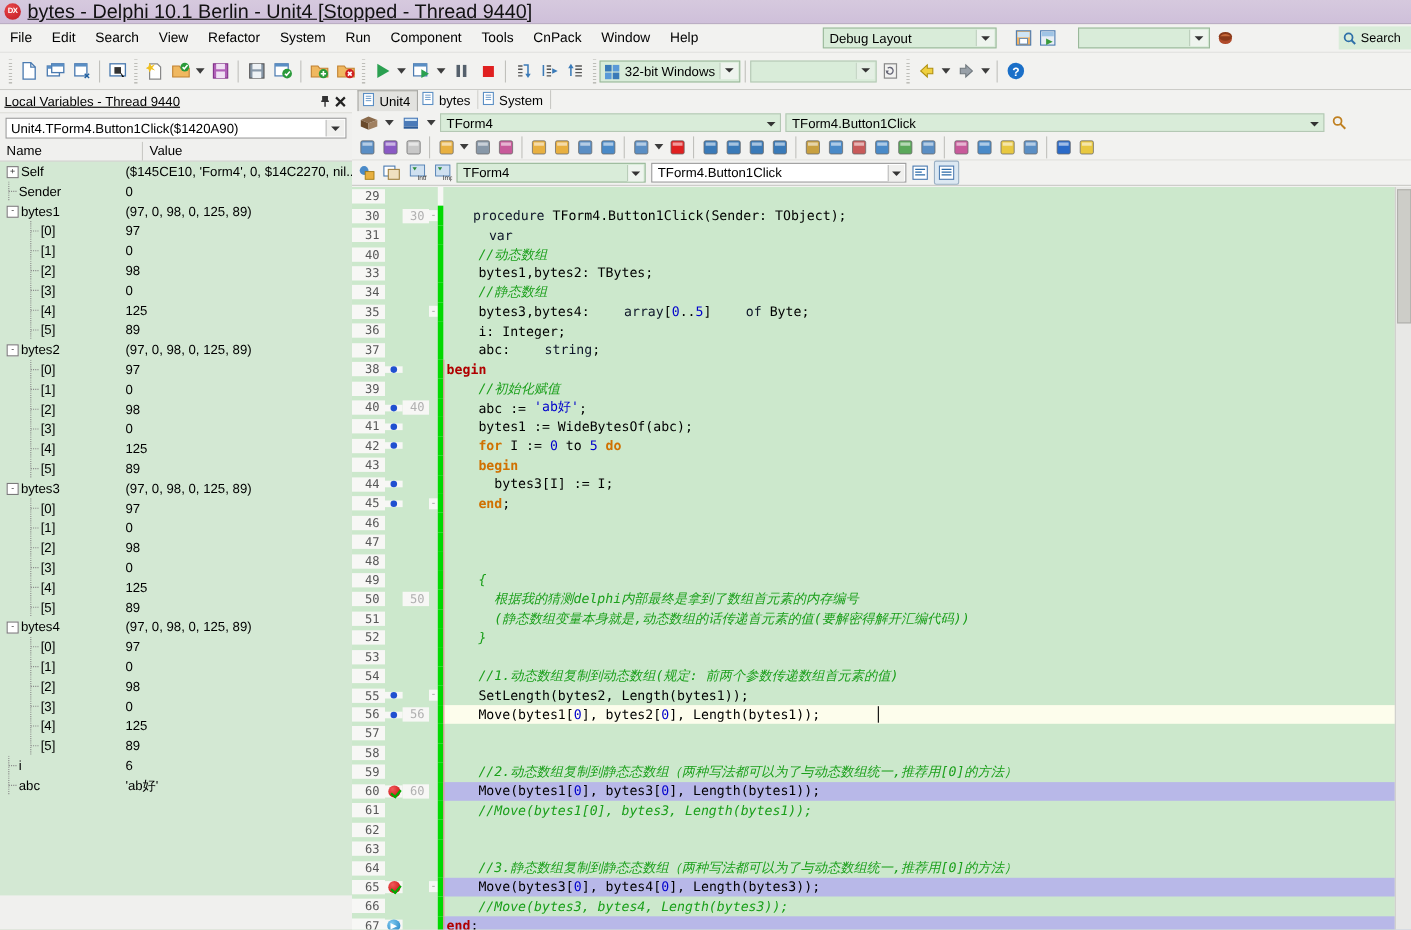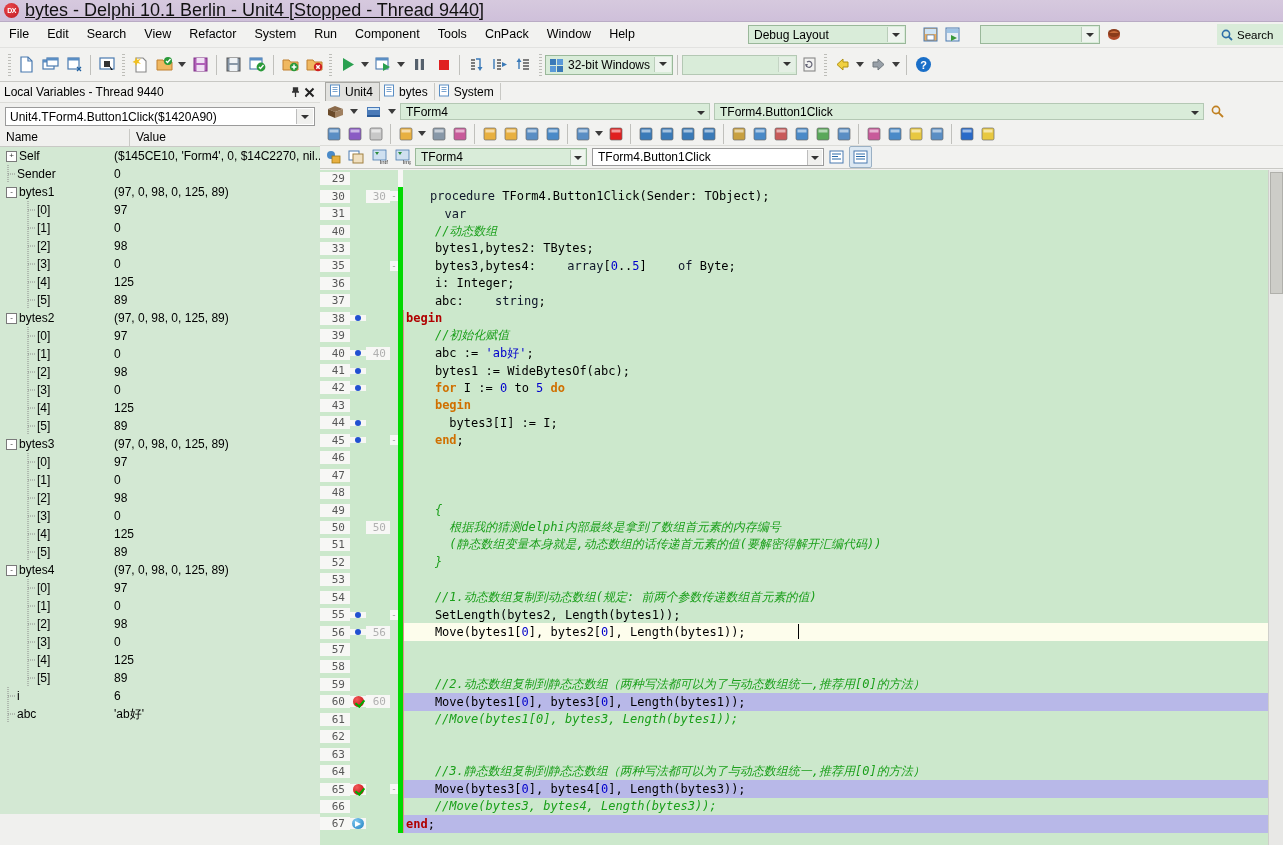--- a/index.html
+++ b/index.html
@@ -72,21 +72,21 @@
     display:flex;align-items:center;font-size:12px;position:relative;box-sizing:border-box;padding-left:22px;
   }
   .tb-blank-combo{width:115px;height:20px;background:#d9ecd9;border:1px solid #b4c8b4;position:relative;box-sizing:border-box;}
 
   
   .leftpanel{position:absolute;left:0;top:82px;width:320px;height:763px;background:#f0f0ee;}
   .lp-header{
     height:20px;background:#f2f2f0;display:flex;align-items:center;
     padding:0 4px;font-size:12px;border-bottom:1px solid #dcdcd8;
   }
-  .lp-header .t{flex:1;white-space:nowrap;}
+  .lp-header .t{flex:1;white-space:nowrap;text-decoration:underline;}
   .pin-ico,.close-ico{width:14px;height:14px;display:flex;align-items:center;justify-content:center;font-size:11px;color:#333;}
   .lp-combo{
     margin:4px 5px 3px 5px;height:19px;background:#fff;border:1px solid #9a9a9a;
     display:flex;align-items:center;font-size:12px;padding-left:4px;position:relative;box-sizing:border-box;
   }
   .lp-combo .combo-arrow{background:#f0f0ee;border-left:1px solid #bdbdbd;}
   .grid-head{
     height:17px;background:#f0f0ee;display:flex;font-size:12px;
     border-bottom:1px solid #c9c9c5;
   }
@@ -96,21 +96,21 @@
   .vrow{height:18px;display:flex;font-size:12px;line-height:18px;}
   .vrow .nm{width:110px;display:flex;align-items:center;box-sizing:border-box;}
   .vrow .vl{flex:1;white-space:nowrap;overflow:hidden;padding-left:4px;box-sizing:border-box;}
   .tgl{width:9px;height:9px;border:1px solid #7a7a7a;background:#fff;
        font-size:8px;line-height:7px;text-align:center;color:#333;flex:none;margin-right:2px;}
   .dots{width:11px;height:18px;flex:none;}
   .indent{flex:none;}
 
   
   .editor{position:absolute;left:320px;top:82px;width:963px;height:763px;background:#f2f2f0;}
-  .tabrow{height:19px;background:#f2f2f0;display:flex;align-items:center;padding-left:5px;gap:0px;}
+  .tabrow{height:19px;background:#f2f2f0;display:flex;align-items:flex-start;padding-left:5px;gap:0px;}
   .tab{
     height:17px;display:flex;align-items:center;gap:3px;padding:0 6px 0 3px;
     font-size:12px;border-right:1px solid #c8c8c4;background:#f2f2f0;
   }
   .tab.active{background:#e2e2df;border:1px solid #a8a8a4;border-bottom:none;height:18px;}
   .navrow{height:21px;background:#f2f2f0;display:flex;align-items:center;padding-left:4px;gap:2px;}
   .nav-combo{
     height:17px;background:#d9ecd9;border:1px solid #b4c8b4;display:flex;align-items:center;
     font-size:12px;padding-left:5px;position:relative;box-sizing:border-box;
   }
@@ -1039,20 +1039,21 @@
       </span>
     </div>
 
     <div class="codearea">
       <div class="code-scroll" id="code-lines">
           <div class="cline"><span class="ln">29</span><span class="bp"></span><span class="lnum2"></span><span class="fold"></span><span class="mstripe none"></span><span class="ctext"></span></div>
           <div class="cline"><span class="ln">30</span><span class="bp"></span><span class="lnum2">30</span><span class="fold">-</span><span class="mstripe green"></span><span class="ctext"><span class="kw">procedure</span><span class="pl"> TForm4.Button1Click(Sender: TObject);</span></span></div>
           <div class="cline"><span class="ln">31</span><span class="bp"></span><span class="lnum2"></span><span class="fold"></span><span class="mstripe green"></span><span class="ctext"><span class="pl">  </span><span class="kw">var</span></span></div>
           <div class="cline"><span class="ln">40</span><span class="bp"></span><span class="lnum2"></span><span class="fold"></span><span class="mstripe green"></span><span class="ctext"><span class="pl">    </span><span class="cmt">//动态数组</span></span></div>
           <div class="cline"><span class="ln">33</span><span class="bp"></span><span class="lnum2"></span><span class="fold"></span><span class="mstripe green"></span><span class="ctext"><span class="pl">    bytes1,bytes2: TBytes;</span></span></div>
+          <div class="cline"><span class="ln">34</span><span class="bp"></span><span class="lnum2"></span><span class="fold"></span><span class="mstripe green"></span><span class="ctext"><span class="pl">    </span><span class="cmt">//静态数组</span></span></div>
           <div class="cline"><span class="ln">35</span><span class="bp"></span><span class="lnum2"></span><span class="fold">-</span><span class="mstripe green"></span><span class="ctext"><span class="pl">    bytes3,bytes4: </span><span class="kw">array</span><span class="pl">[</span><span class="num">0</span><span class="pl">..</span><span class="num">5</span><span class="pl">] </span><span class="kw">of</span><span class="pl"> Byte;</span></span></div>
           <div class="cline"><span class="ln">36</span><span class="bp"></span><span class="lnum2"></span><span class="fold"></span><span class="mstripe green"></span><span class="ctext"><span class="pl">    i: Integer;</span></span></div>
           <div class="cline"><span class="ln">37</span><span class="bp"></span><span class="lnum2"></span><span class="fold"></span><span class="mstripe green"></span><span class="ctext"><span class="pl">    abc: </span><span class="kw">string</span><span class="pl">;</span></span></div>
           <div class="cline"><span class="ln">38</span><span class="bp"><span class="bdot"></span></span><span class="lnum2"></span><span class="fold"></span><span class="mstripe green"></span><span class="ctext"><span class="kwr">begin</span><span class="blockline" style="background: rgb(224, 144, 144); left: 0px;"></span></span></div>
           <div class="cline"><span class="ln">39</span><span class="bp"></span><span class="lnum2"></span><span class="fold"></span><span class="mstripe green"></span><span class="ctext"><span class="pl">    </span><span class="cmt">//初始化赋值</span><span class="blockline" style="background: rgb(224, 144, 144); left: 0px;"></span></span></div>
           <div class="cline"><span class="ln">40</span><span class="bp"><span class="bdot"></span></span><span class="lnum2">40</span><span class="fold"></span><span class="mstripe green"></span><span class="ctext"><span class="pl">    abc := </span><span class="str">'ab好'</span><span class="pl">;</span><span class="blockline" style="background: rgb(224, 144, 144); left: 0px;"></span></span></div>
           <div class="cline"><span class="ln">41</span><span class="bp"><span class="bdot"></span></span><span class="lnum2"></span><span class="fold"></span><span class="mstripe green"></span><span class="ctext"><span class="pl">    bytes1 := WideBytesOf(abc);</span><span class="blockline" style="background: rgb(224, 144, 144); left: 0px;"></span></span></div>
           <div class="cline"><span class="ln">42</span><span class="bp"><span class="bdot"></span></span><span class="lnum2"></span><span class="fold"></span><span class="mstripe green"></span><span class="ctext"><span class="pl">    </span><span class="kwo">for</span><span class="pl"> I := </span><span class="num">0</span><span class="pl"> to </span><span class="num">5</span><span class="pl"> </span><span class="kwo">do</span><span class="blockline" style="background: rgb(224, 144, 144); left: 0px;"></span></span></div>
           <div class="cline"><span class="ln">43</span><span class="bp"></span><span class="lnum2"></span><span class="fold"></span><span class="mstripe green"></span><span class="ctext"><span class="pl">    </span><span class="kwo">begin</span><span class="blockline" style="background: rgb(224, 144, 144); left: 0px;"></span></span></div>
           <div class="cline"><span class="ln">44</span><span class="bp"><span class="bdot"></span></span><span class="lnum2"></span><span class="fold"></span><span class="mstripe green"></span><span class="ctext"><span class="pl">      bytes3[I] := I;</span><span class="blockline" style="background: rgb(224, 144, 144); left: 0px;"></span></span></div>

